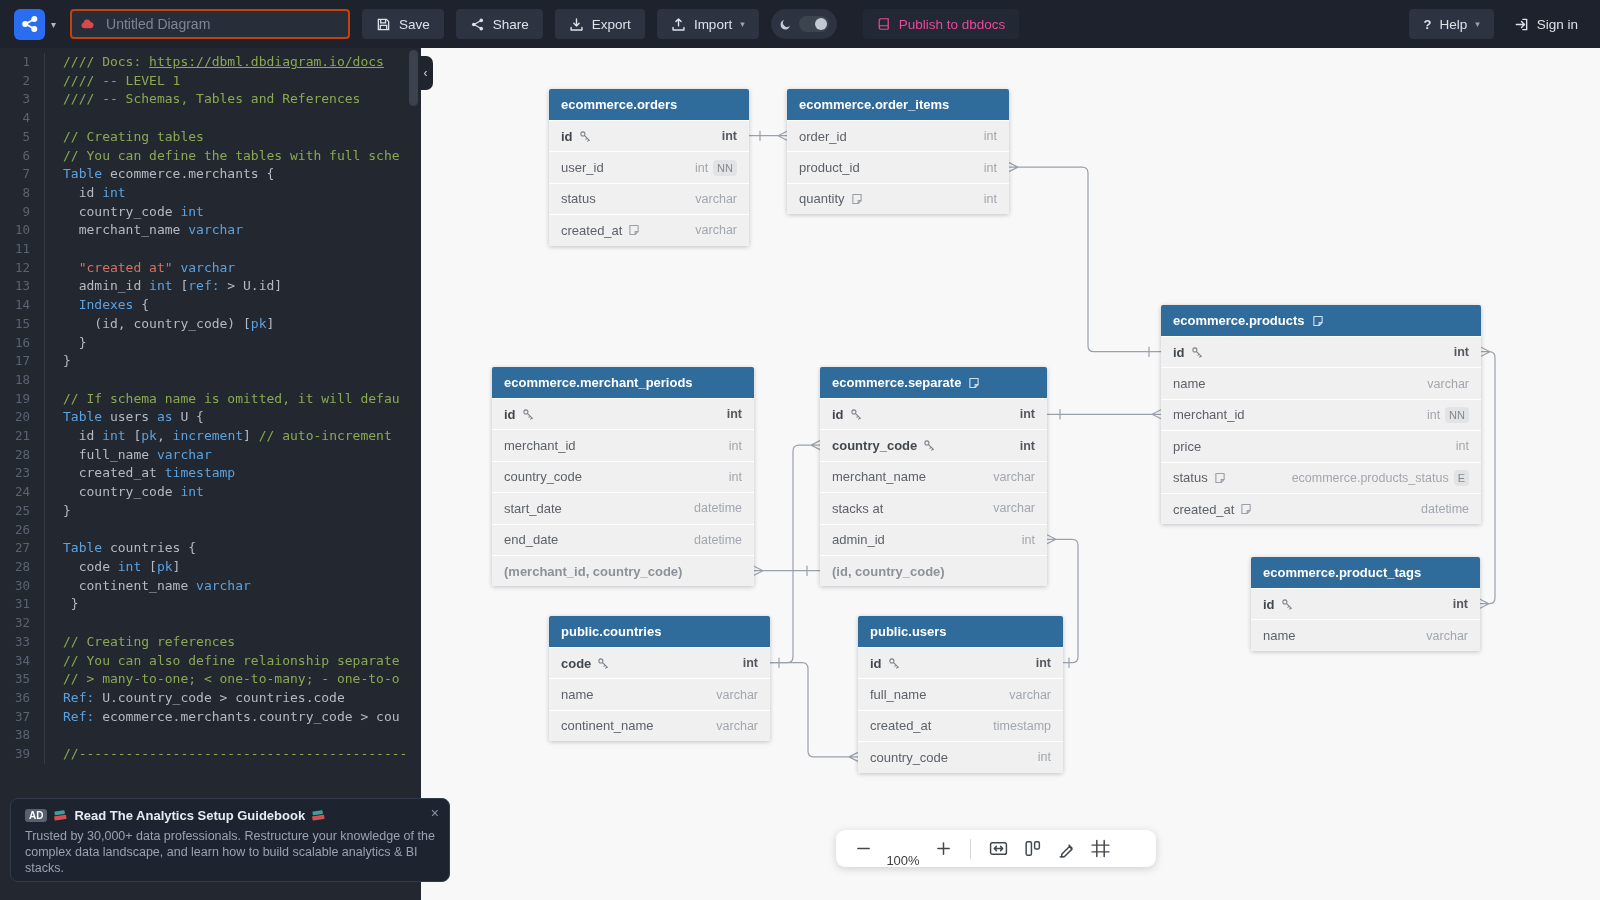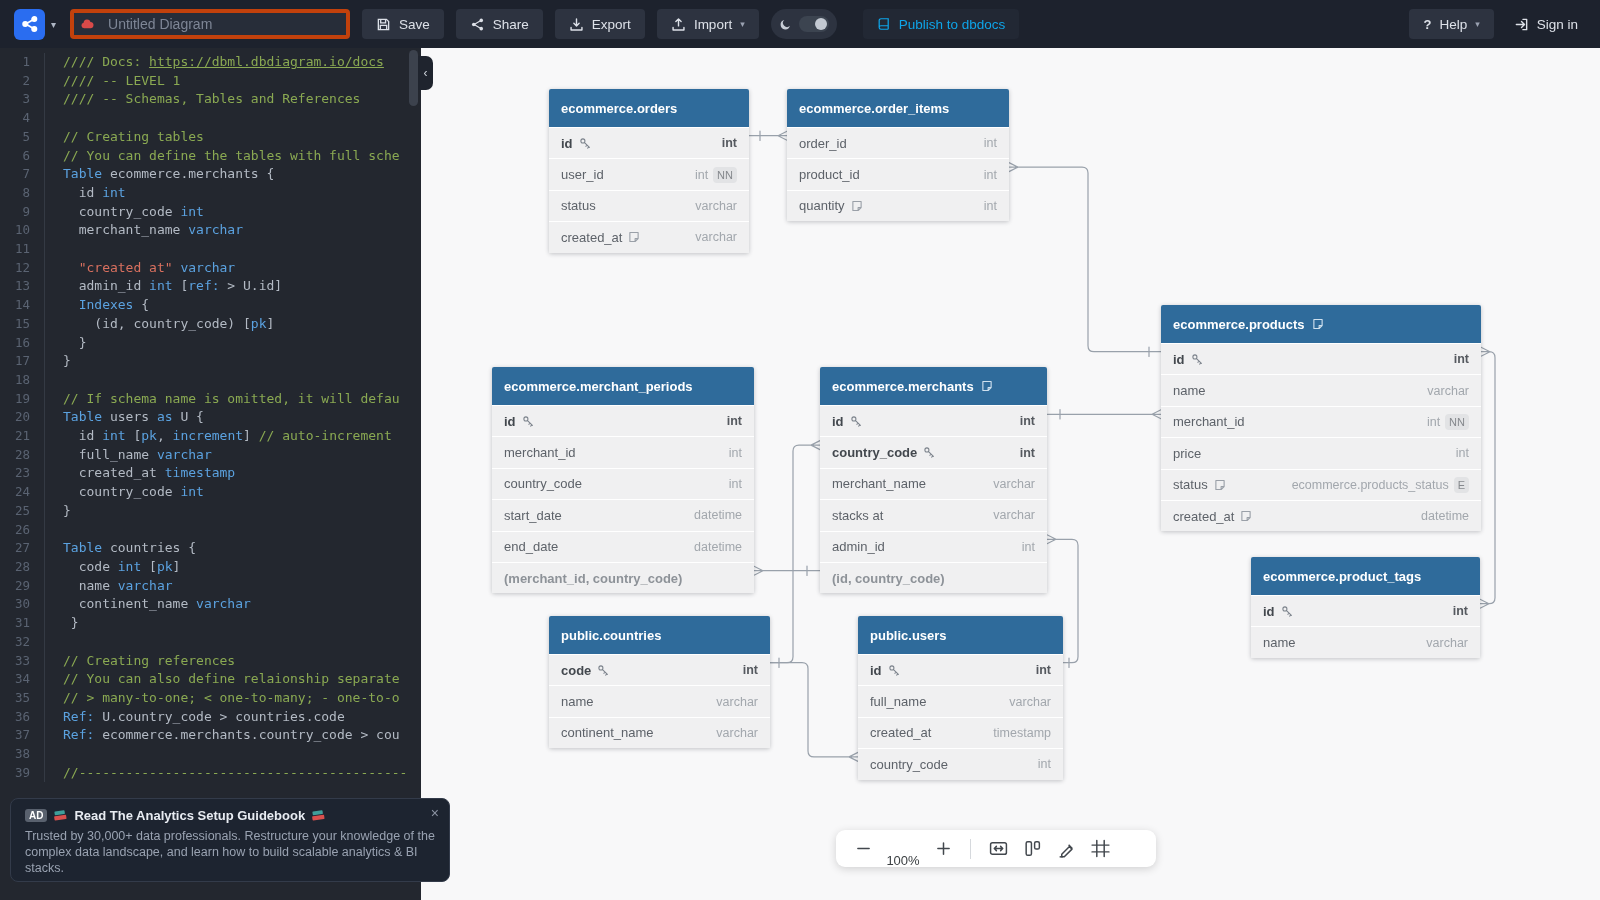--- a/index.html
+++ b/index.html
@@ -6,34 +6,34 @@
   html,body { width:1600px; height:900px; overflow:hidden; background:#f8f8f9;
     font-family:"Liberation Sans", sans-serif; }
 
   
   .topbar { position:absolute; left:0; top:0; width:1600px; height:48px; background:#1d222d;
     display:flex; align-items:center; padding:0 14px; gap:12px; z-index:50; }
   .logo-btn { width:31px; height:31px; border-radius:6px; background:#2a6df0; display:flex;
     align-items:center; justify-content:center; flex:0 0 auto; cursor:pointer; }
   .logo-chev { color:#aeb6c4; font-size:10px; margin-left:-6px; margin-right:2px; }
   .title-input-wrap { position:relative; width:280px; height:30px; flex:0 0 auto; }
-  .title-input { width:100%; height:100%; background:#272d39; border:4px solid #c2410c; border-radius:4px;
+  .title-input { width:100%; height:100%; background:#272d39; border:2px solid #c2410c; border-radius:4px;
     color:#3b82f6; font-size:14px; padding:0 10px 0 34px; outline:none; font-family:"Liberation Sans",sans-serif; }
   .title-input::placeholder { color:#7e8696; }
   .cloud-ico { position:absolute; left:10px; top:8px; }
   .tb-btn { height:30px; background:#2d3340; border:none; border-radius:4px; color:#dde1e8;
     font-size:13.5px; display:flex; align-items:center; gap:8px; padding:0 14px; cursor:pointer;
     font-family:"Liberation Sans",sans-serif; }
   .tb-btn svg { flex:0 0 auto; }
   .tb-btn .chev { font-size:9px; color:#9aa2b1; }
   .toggle-wrap { height:30px; background:#2d3340; border-radius:15px; display:flex; align-items:center;
     padding:0 8px; gap:7px; cursor:pointer; }
   .toggle-track { width:30px; height:16px; border-radius:8px; background:#3c4450; position:relative; }
   .toggle-knob { position:absolute; right:2px; top:2px; width:12px; height:12px; border-radius:50%; background:#c3c9d2; }
-  .publish-btn { background:#222834; color:#0ea5e9; margin-left:14px; }
+  .publish-btn { background:#222834; color:#ec4899; margin-left:14px; }
   .spacer { flex:1; }
   .signin-btn { background:transparent; padding:0 8px; }
   .help-btn .qmark { font-weight:bold; font-size:13px; }
 
   
   .editor { position:absolute; left:0; top:48px; width:421px; height:852px; background:#23272f;
     overflow:hidden; cursor:text; }
   .code-scroll { position:absolute; left:0; top:0; width:421px; height:852px; overflow:hidden; }
   .code-lines { padding-top:5px; font-family:"DejaVu Sans Mono", monospace; font-size:13px; line-height:18.7px; }
   .cl { display:flex; white-space:pre; }
@@ -56,21 +56,21 @@
   .ad-badge { background:#59616e; color:#fff; font-size:10px; font-weight:bold; padding:1px 4px; border-radius:3px; }
   .ad-body { margin-top:5px; font-size:12.5px; line-height:16px; color:#99a2b1; }
   .ad-close { position:absolute; right:10px; top:6px; background:none; border:none; color:#8c94a3;
     font-size:14px; cursor:pointer; }
 
   
   .canvas { position:absolute; left:421px; top:48px; width:1179px; height:852px; background:#f8f8f9; overflow:hidden; }
   .rel-svg { position:absolute; left:0; top:0; }
 
   .tbl { position:absolute; font-size:13px; border-radius:2px; box-shadow:0 1px 4px rgba(50,55,65,.28); }
-  .tbl-h { background:#2f6b9b; color:#fff; font-weight:bold; height:38px; display:flex; align-items:center;
+  .tbl-h { background:#2f6b9b; color:#fff; font-weight:bold; height:31px; display:flex; align-items:center;
     gap:7px; padding:0 12px; border-radius:2px 2px 0 0; cursor:grab; }
   .row { height:31.4px; background:#f0f0f1; display:flex; align-items:center; padding:0 12px;
     border-top:1px solid #fff; cursor:default; }
   .fname { color:#5d6269; display:flex; align-items:center; gap:6px; }
   .fname.b { font-weight:bold; color:#43484e; }
   .fname.comp { color:#8d9298; font-weight:600; }
   .ftype { margin-left:auto; color:#a2a7ad; font-size:12.5px; display:flex; align-items:center; gap:5px; padding-left:14px; }
   .ftype.b { font-weight:bold; color:#55595f; }
   .badge { background:#e2e3e5; color:#85888d; font-size:11px; padding:0 4px; border-radius:4px; line-height:16px; }
 
@@ -203,21 +203,20 @@
         <div class="cl"><span class="ln">19</span><span class="ct"><span class="tok-c">// If schema name is omitted, it will defau</span></span></div>
         <div class="cl"><span class="ln">20</span><span class="ct"><span class="tok-k">Table</span><span> users </span><span class="tok-k">as</span><span> U {</span></span></div>
         <div class="cl"><span class="ln">21</span><span class="ct"><span>  id </span><span class="tok-k">int</span><span> [</span><span class="tok-k">pk</span><span>, </span><span class="tok-k">increment</span><span>] </span><span class="tok-c">// auto-increment</span></span></div>
         <div class="cl"><span class="ln">28</span><span class="ct"><span>  full_name </span><span class="tok-k">varchar</span></span></div>
         <div class="cl"><span class="ln">23</span><span class="ct"><span>  created_at </span><span class="tok-k">timestamp</span></span></div>
         <div class="cl"><span class="ln">24</span><span class="ct"><span>  country_code </span><span class="tok-k">int</span></span></div>
         <div class="cl"><span class="ln">25</span><span class="ct"><span>}</span></span></div>
         <div class="cl"><span class="ln">26</span><span class="ct">&nbsp;</span></div>
         <div class="cl"><span class="ln">27</span><span class="ct"><span class="tok-k">Table</span><span> countries {</span></span></div>
         <div class="cl"><span class="ln">28</span><span class="ct"><span>  code </span><span class="tok-k">int</span><span> [</span><span class="tok-k">pk</span><span>]</span></span></div>
-        <div class="cl"><span class="ln">29</span><span class="ct"><span>  name </span><span class="tok-k">varchar</span></span></div>
         <div class="cl"><span class="ln">30</span><span class="ct"><span>  continent_name </span><span class="tok-k">varchar</span></span></div>
         <div class="cl"><span class="ln">31</span><span class="ct"><span> }</span></span></div>
         <div class="cl"><span class="ln">32</span><span class="ct">&nbsp;</span></div>
         <div class="cl"><span class="ln">33</span><span class="ct"><span class="tok-c">// Creating references</span></span></div>
         <div class="cl"><span class="ln">34</span><span class="ct"><span class="tok-c">// You can also define relaionship separate</span></span></div>
         <div class="cl"><span class="ln">35</span><span class="ct"><span class="tok-c">// &gt; many-to-one; &lt; one-to-many; - one-to-o</span></span></div>
         <div class="cl"><span class="ln">36</span><span class="ct"><span class="tok-k">Ref:</span><span> U.country_code &gt; countries.code</span></span></div>
         <div class="cl"><span class="ln">37</span><span class="ct"><span class="tok-k">Ref:</span><span> ecommerce.merchants.country_code &gt; cou</span></span></div>
         <div class="cl"><span class="ln">38</span><span class="ct">&nbsp;</span></div>
         <div class="cl"><span class="ln">39</span><span class="ct"><span class="tok-c">//------------------------------------------</span></span></div>
@@ -461,21 +460,21 @@
           </span>
         </div>
         <div class="row">
           <span class="fname comp">
             <span>(merchant_id, country_code)</span>
           </span>
         </div>
       </div>
       <div class="tbl" style="left: 399px; top: 319px; width: 227px;">
         <div class="tbl-h" style="background: rgb(47, 107, 155);">
-          <span>ecommerce.merchants</span>
+          <span>ecommerce.separate</span>
           <svg width="12" height="12" viewBox="0 0 16 16">
             <path d="M2.5 2 h11 v8 l-4 4 h-7 z M13.5 10 h-4 v4" fill="none" stroke="#cfe0ee" stroke-width="1.5" stroke-linejoin="round"></path>
           </svg>
         </div>
         <div class="row">
           <span class="fname b">
             <span>id</span>
             <svg width="13" height="13" viewBox="0 0 16 16">
               <g fill="none" stroke="#7b828b" stroke-width="1.3" stroke-linecap="round">
                 <circle cx="4.8" cy="4.8" r="2.5"></circle>

